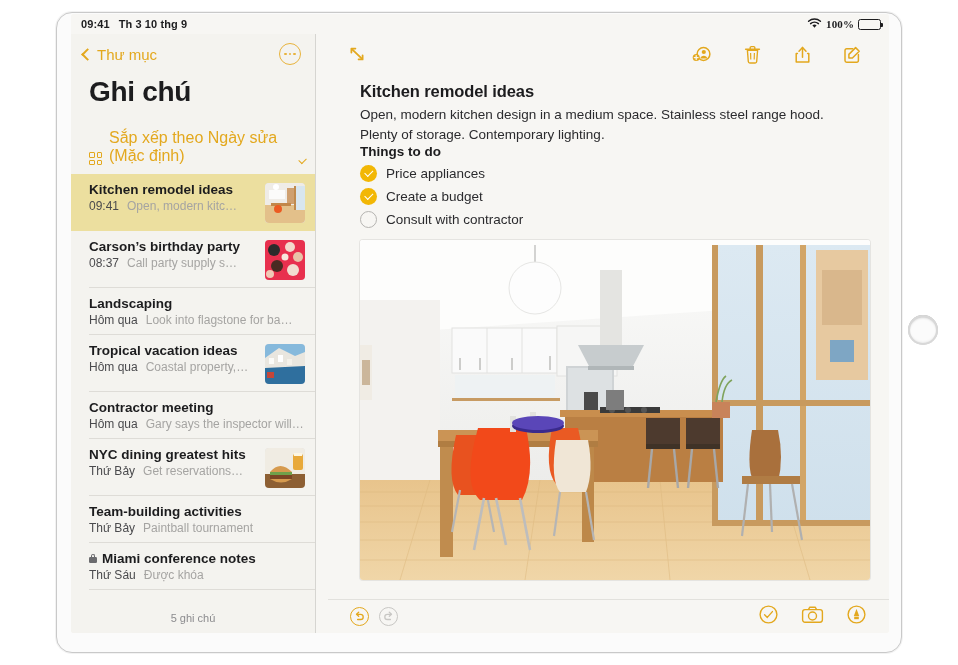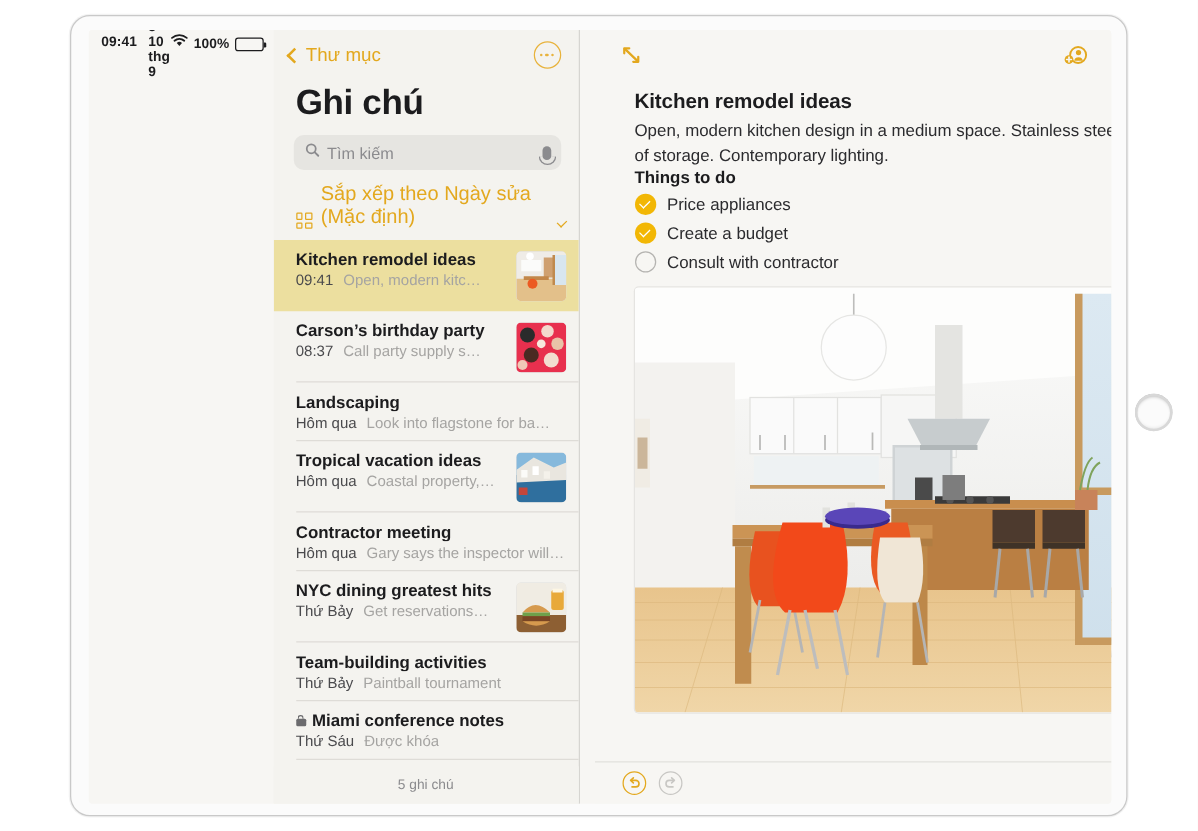--- a/index.html
+++ b/index.html
@@ -35,44 +35,44 @@
     border-radius: 50%;
     background: #fbfbfb;
     box-shadow: inset 0 0 0 2px #d8d8d8,
                 inset 0 2px 3px rgba(0,0,0,0.30),
                 inset 0 -2px 3px rgba(0,0,0,0.12);
   }
 
   
   #screen {
     position: absolute;
-    left: 14px; top: 11px;
+    left: 14px; top: 1px;
     width: 818px; height: 619px;
     background: #f7f6f3;
     border-radius: 3px;
     overflow: hidden;
     display: flex;
-    flex-direction: row;
+    flex-direction: column;
   }
 
   
   .statusbar {
     height: 20px;
     flex: 0 0 20px;
     display: flex;
     align-items: center;
     padding: 0 8px 0 10px;
     font-size: 11px;
     font-weight: bold;
     color: #1c1c1e;
     letter-spacing: 0.1px;
     background: #f7f6f3;
   }
   .sb-left { display: flex; align-items: center; gap: 9px; }
-  .sb-right { margin-left: auto; display: flex; align-items: flex-end; gap: 4px; }
+  .sb-right { margin-left: auto; display: flex; align-items: center; gap: 4px; font-family: Liberation Serif, serif; }
   .sb-pct { font-size: 11px; font-weight: bold; }
   .battery {
     width: 23px; height: 11px;
     border: 1px solid #1c1c1e;
     border-radius: 2.5px;
     position: relative;
     padding: 1px;
   }
   .battery::after {
     content: "";
@@ -392,32 +392,20 @@
           </div>
           <div class="more-circle">
             <span class="dot3"></span>
               <span class="dot3"></span>
               <span class="dot3"></span>
           </div>
         </div>
 
         <div class="side-title">Ghi chú</div>
 
-        <div class="search-wrap">
-          <div class="search-field">
-            <span>
-              <svg width="12" height="12" viewBox="0 0 12 12">
-                <circle cx="5" cy="5" r="3.6" stroke="#8b8b8e" stroke-width="1.4" fill="none"></circle>
-                <line x1="7.7" y1="7.7" x2="10.6" y2="10.6" stroke="#8b8b8e" stroke-width="1.5" stroke-linecap="round"></line>
-              </svg>
-            </span>
-            <span class="ph">Tìm kiếm</span>
-            <span class="mic"></span>
-          </div>
-        </div>
 
         <div class="sort-row">
           <span class="grid-icon">
               <i></i>
               <i></i>
               <i></i>
               <i></i>
             </span>
           <span>Sắp xếp theo Ngày sửa (Mặc định)</span>
           <span class="chev-down"></span>

